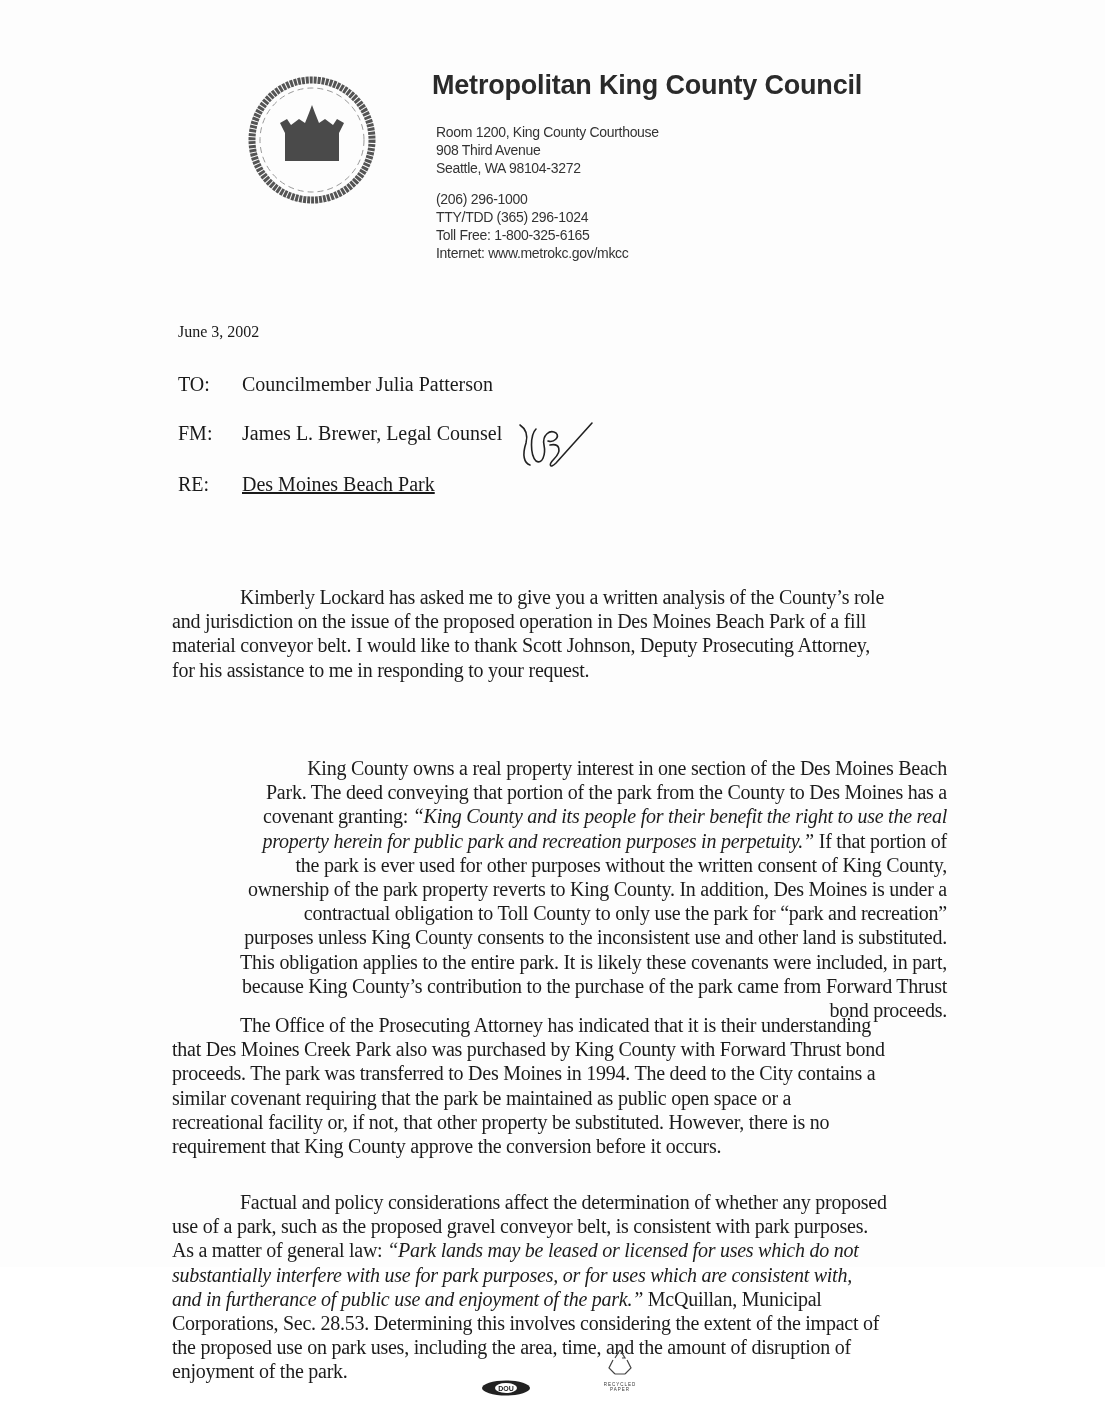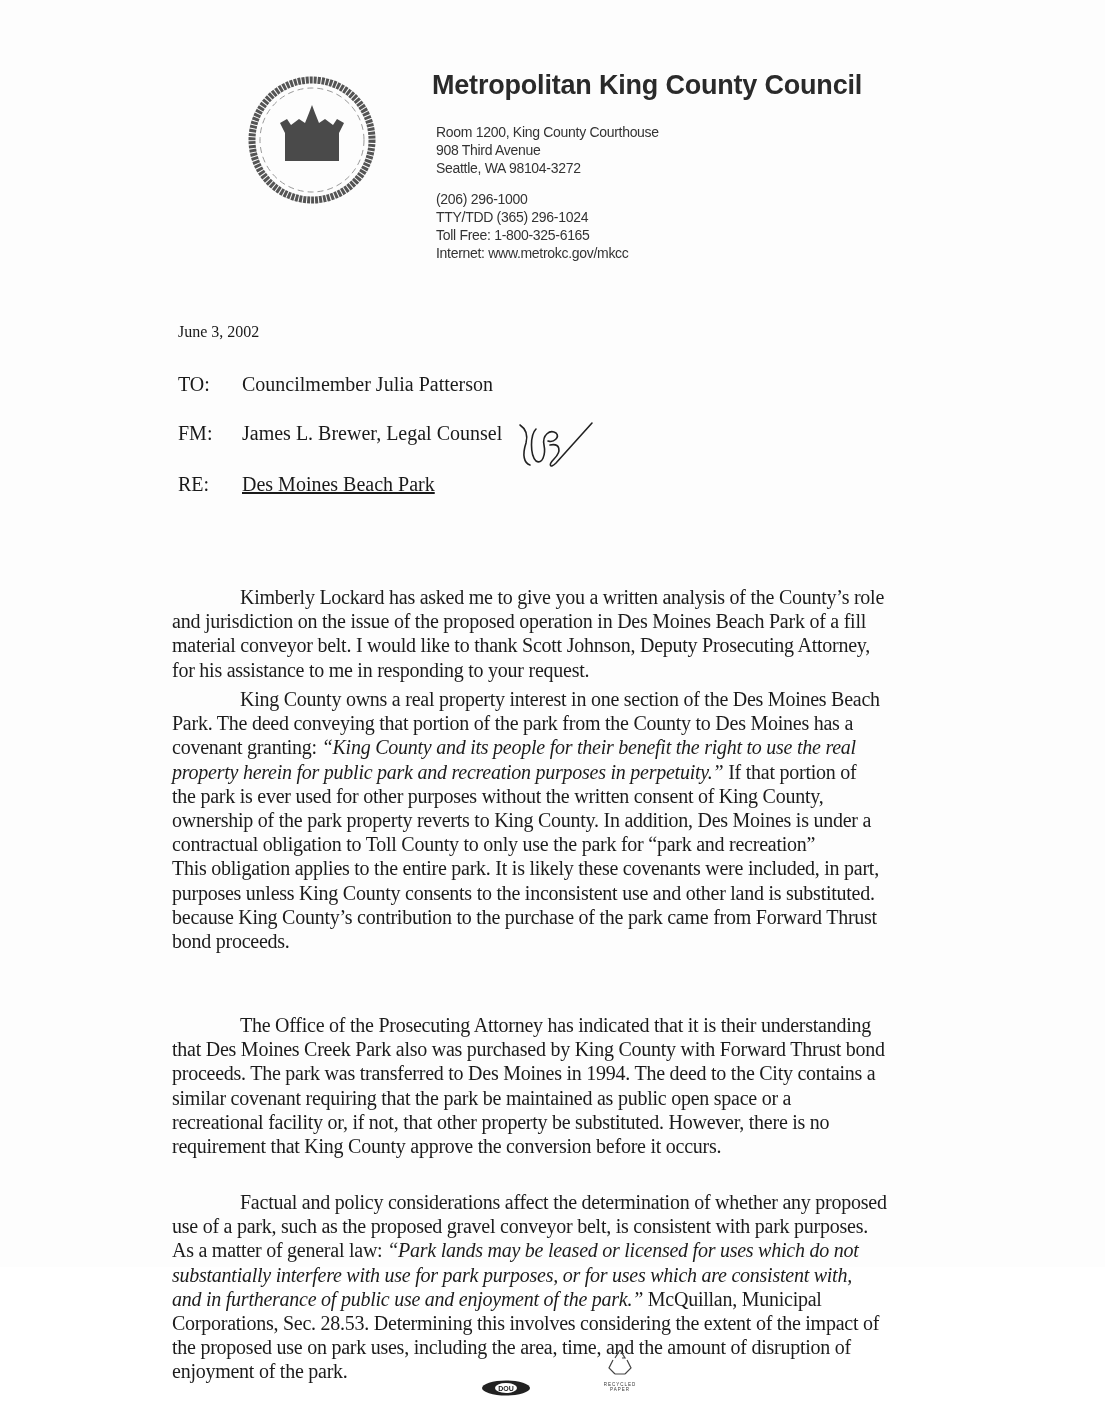--- a/index.html
+++ b/index.html
@@ -23,21 +23,21 @@
   .memo-row.re { top: 473px; }
   .memo-row .underline { text-decoration: underline; }
   .signature { position: absolute; left: 516px; top: 415px; width: 80px; height: 55px; }
 
   
   .para { position: absolute; left: 172px; width: 775px; font-size: 20px; line-height: 24.2px; color: #1c1c1c; letter-spacing: -0.25px; }
   .para .line { display: block; white-space: nowrap; }
   .para .indent { padding-left: 68px; margin-top: 45px; }
   .para i { font-style: italic; }
   .p1 { top: 540px; }
-  .p2 { top: 642px; }
+  .p2 { top: 711px; text-align: right; }
   .p3 { top: 968px; }
   .p4 { top: 1145px; }
 
   
   .bug { position: absolute; left: 480px; top: 1379px; width: 52px; height: 18px; }
   .recycle { position: absolute; left: 592px; top: 1348px; width: 56px; height: 60px; text-align: center; }
   .recycle-label { font-family: "Liberation Sans", sans-serif; font-size: 4.5px; letter-spacing: 1px; color: #333; line-height: 5px; }
 </style>
 </head>
 <body>
@@ -87,22 +87,22 @@
   </div>
 
   <div class="para p2 serif">
     <span class="line indent">King County owns a real property interest in one section of the Des Moines Beach</span>
     <span class="line">Park.  The deed conveying that portion of the park from the County to Des Moines has a</span>
     <span class="line"><span>covenant granting:  </span><i>“King County and its people for their benefit the right to use the real</i></span>
     <span class="line"><i>property herein for public park and recreation purposes in perpetuity.”</i><span>  If that portion of</span></span>
     <span class="line">the park is ever used for other purposes without the written consent of King County,</span>
     <span class="line">ownership of the park property reverts to King County.  In addition, Des Moines is under a</span>
     <span class="line">contractual obligation to Toll County to only use the park for “park and recreation”</span>
+    <span class="line">purposes unless King County consents to the inconsistent use and other land is substituted.</span>
     <span class="line">This obligation applies to the entire park.  It is likely these covenants were included, in part,</span>
-    <span class="line">purposes unless King County consents to the inconsistent use and other land is substituted.</span>
     <span class="line">because King County’s contribution to the purchase of the park came from Forward Thrust</span>
     <span class="line">bond proceeds.</span>
   </div>
 
   <div class="para p3 serif">
     <span class="line indent">The Office of the Prosecuting Attorney has indicated that it is their understanding</span>
     <span class="line">that Des Moines Creek Park also was purchased by King County with Forward Thrust bond</span>
     <span class="line">proceeds.  The park was transferred to Des Moines in 1994.  The deed to the City contains a</span>
     <span class="line">similar covenant requiring that the park be maintained as public open space or a</span>
     <span class="line">recreational facility or, if not, that other property be substituted.  However, there is no</span>

